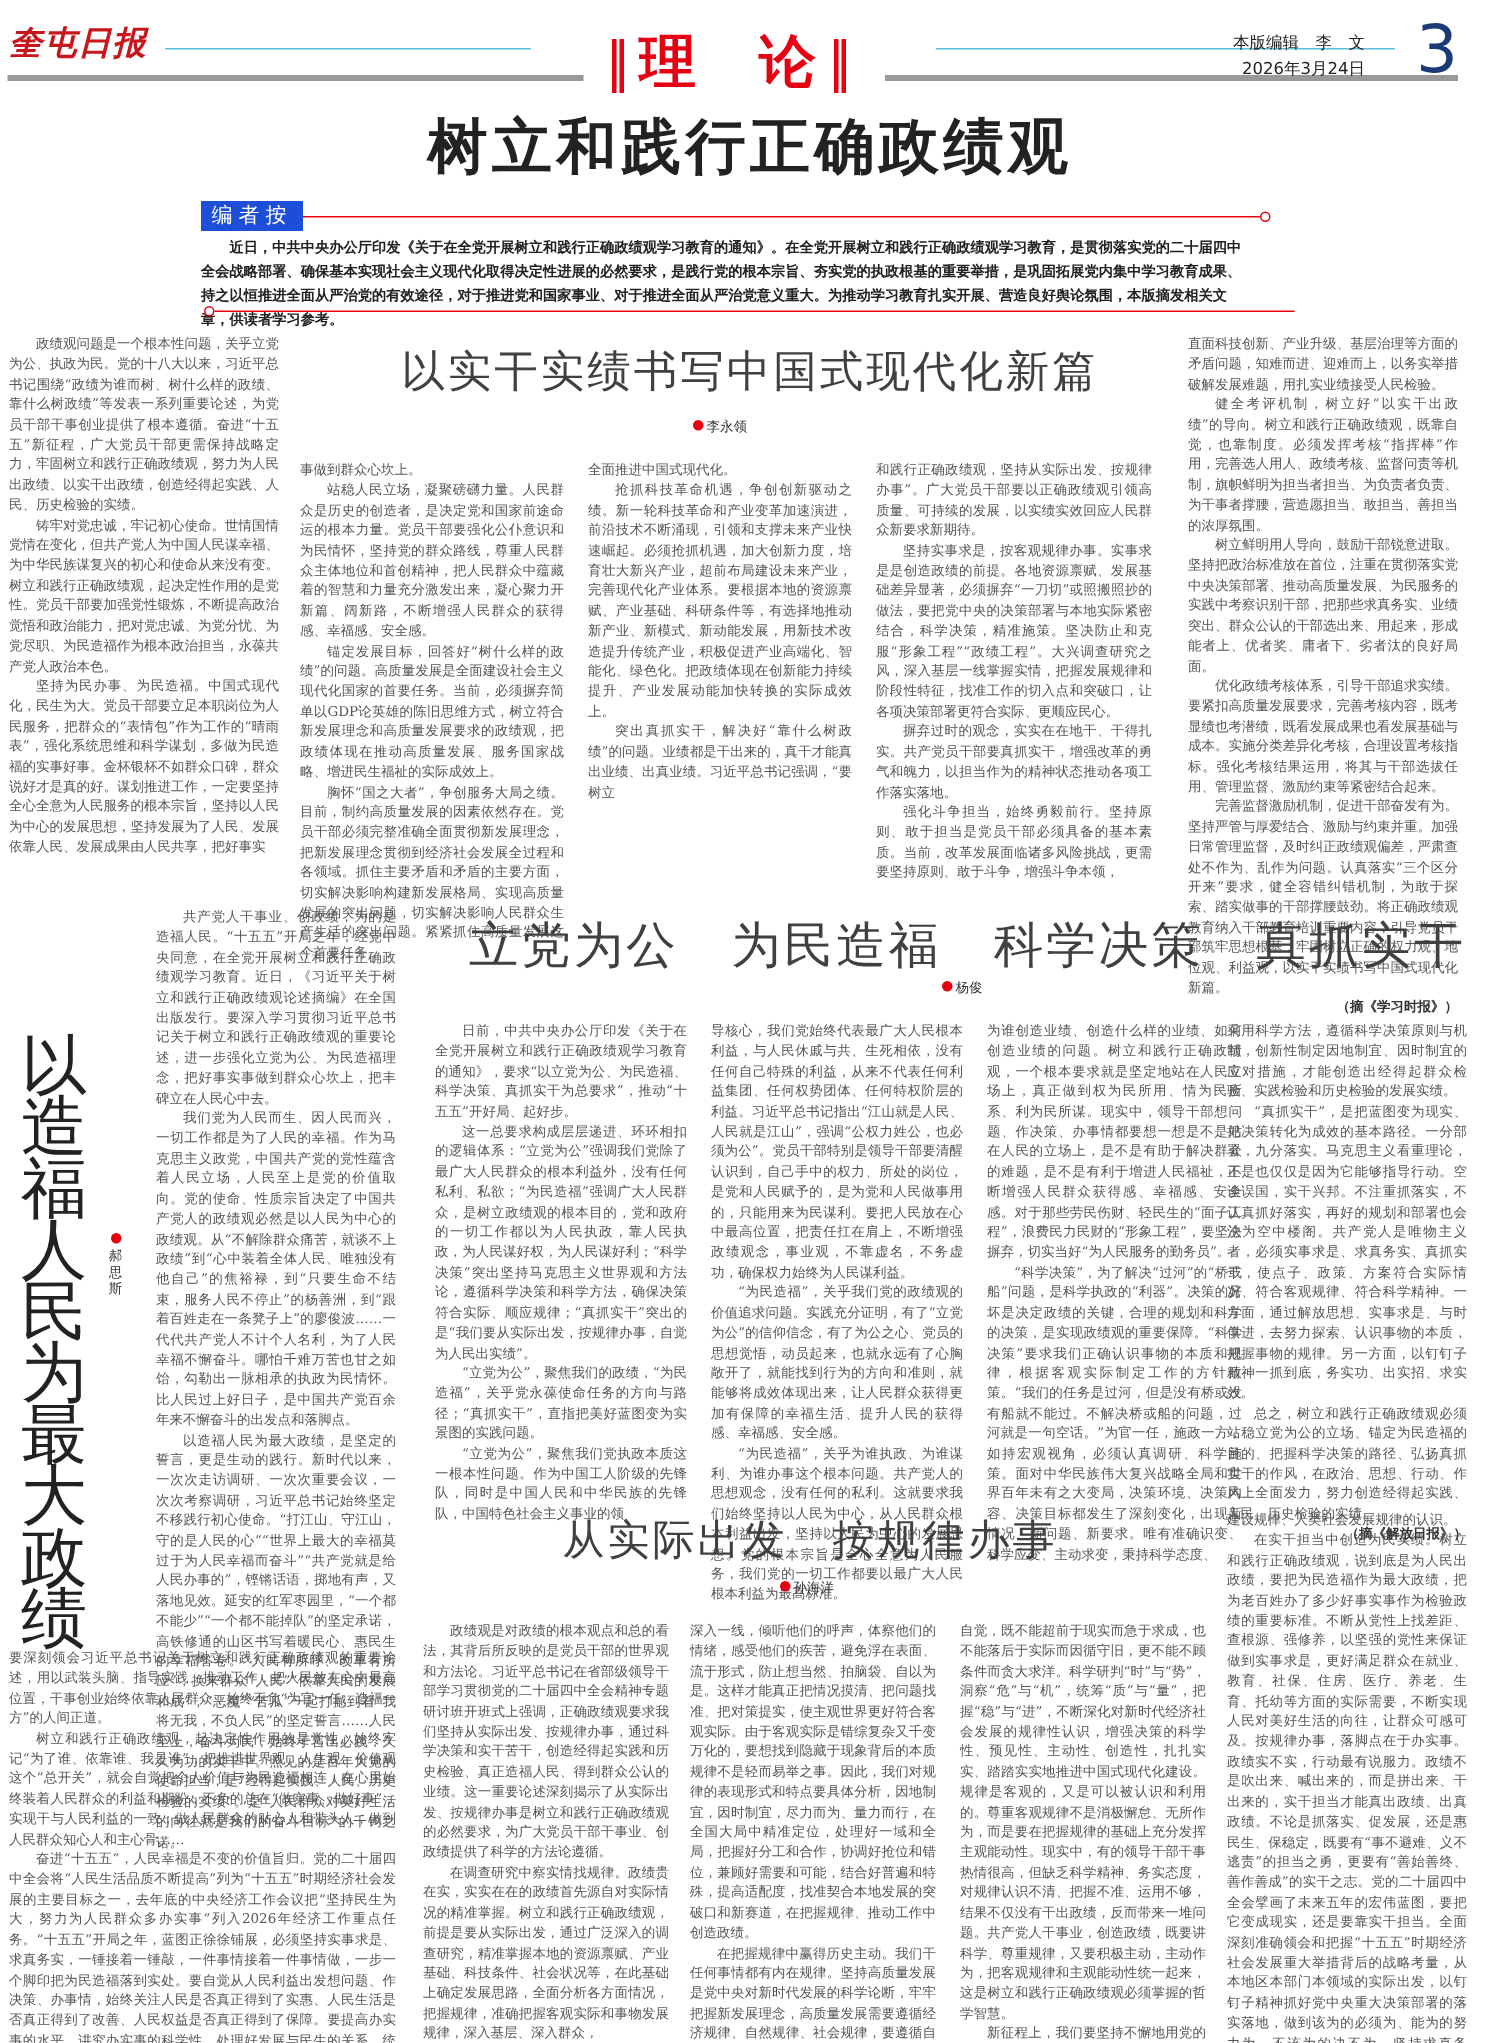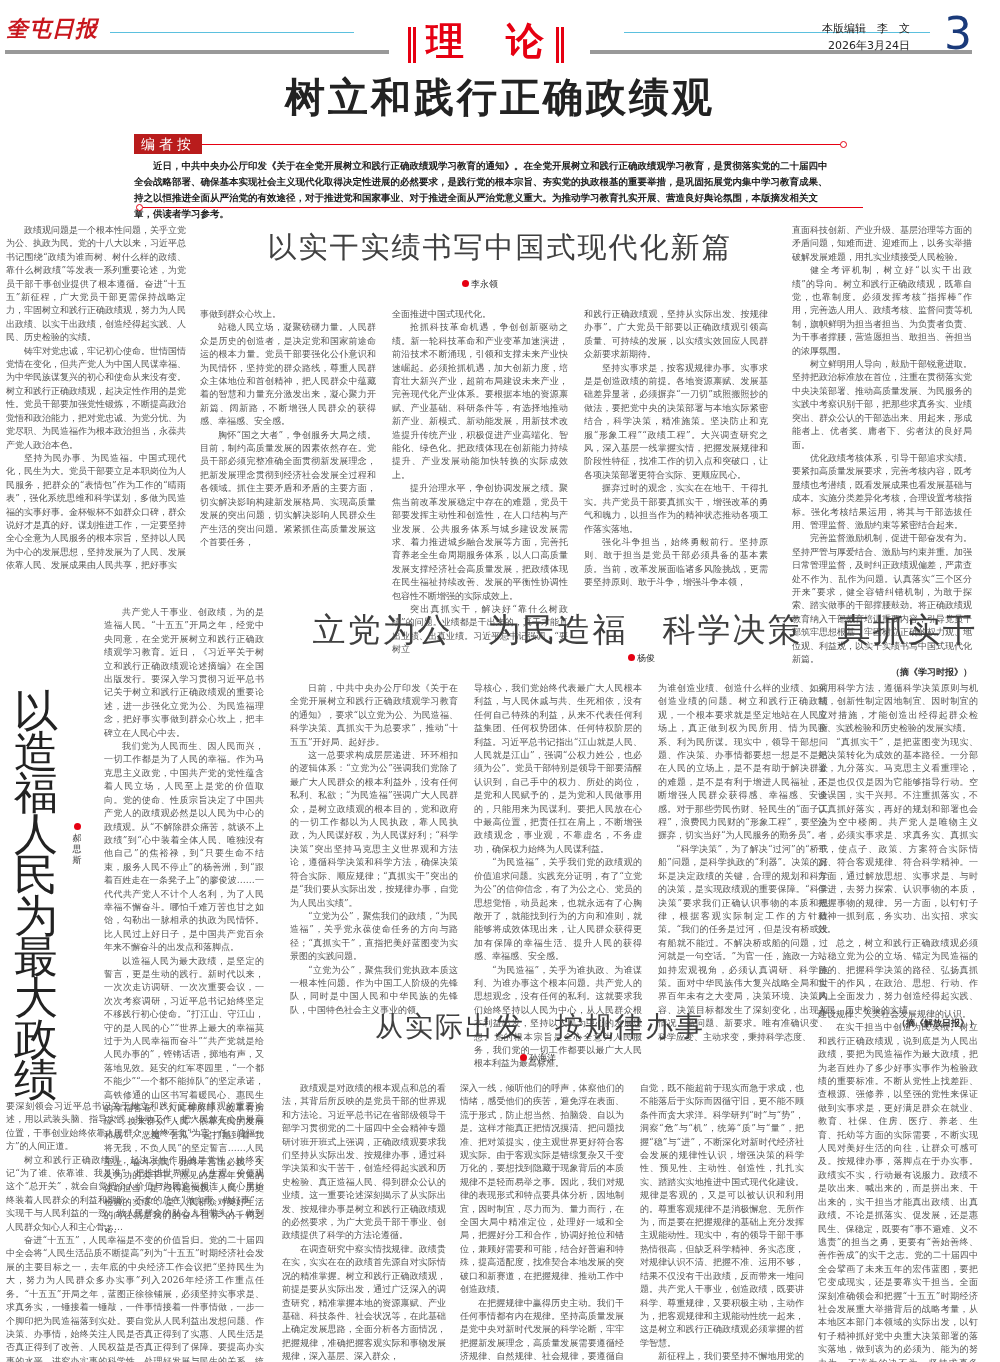--- a/index.html
+++ b/index.html
@@ -9,21 +9,21 @@
   .masthead-logo { left: 6px; top: 14px; font-size: 22px; color: #c8161d; font-style: italic; font-weight: bold; letter-spacing: 1px; }
   .blue-line { height: 1px; background: #5bc0de; }
   .gray-line { height: 4px; background: #999; }
   .section-title { top: 16px; left: 398px; font-size: 38px; font-weight: bold; color: #e60012; letter-spacing: 2px;
     font-family: "DejaVu Serif", serif; }
   .section-title span.bars { display: inline-block; width: 8px; height: 36px; border-left: 3px solid #e60012; border-right: 3px solid #e60012; vertical-align: middle; margin: 0 10px; }
   .editor { left: 822px; top: 20px; font-size: 11px; color: #222; font-family: "DejaVu Sans", sans-serif; text-align: right; line-height: 17px; }
   .page-num { left: 944px; top: 8px; font-size: 44px; color: #1a3a7a; font-family: "DejaVu Sans", sans-serif; }
   .main-title { left: 0; width: 1000px; top: 70px; text-align: center; font-size: 40px; font-weight: bold; color: #222;
     font-family: "DejaVu Sans", sans-serif; letter-spacing: 3px; }
-  .editors-note-tag { left: 134px; top: 134px; width: 68px; height: 20px; background: #b91c1c; color: #fff; font-size: 14px;
+  .editors-note-tag { left: 134px; top: 134px; width: 68px; height: 20px; background: #1d4ed8; color: #fff; font-size: 14px;
     text-align: center; line-height: 20px; font-family: "DejaVu Sans", sans-serif; letter-spacing: 4px; }
   .red-line { height: 1px; background: #e60012; }
   .circle-end { width: 7px; height: 7px; border: 1px solid #e60012; border-radius: 50%; background: #fff; }
   .note-text { left: 134px; top: 158px; width: 700px; font-size: 9.5px; line-height: 16px; color: #222; font-family: "DejaVu Sans", sans-serif; font-weight: bold; text-indent: 2em; }
   .col { font-size: 9px; line-height: 13.4px; color: #555; text-align: justify; }
   .col p { text-indent: 2em; }
   .art-title { text-align: center; font-family: "DejaVu Sans", sans-serif; color: #404040; letter-spacing: 2px; }
   .byline { font-size: 9px; color: #333; font-family: "DejaVu Sans", sans-serif; }
   .byline .dot { display: inline-block; width: 7px; height: 7px; border-radius: 50%; background: #e60012; margin-right: 2px; }
   .source { text-align: right; font-size: 9px; color: #333; font-weight: bold; }
@@ -60,26 +60,26 @@
 <div class="abs byline" style="left:462px; top:278px;"><span class="dot"></span><span>李永领</span></div>
 
 <div class="abs col" style="left:6px; top:224px; width:180px;">
   <p>政绩观问题是一个根本性问题，关乎立党为公、执政为民。党的十八大以来，习近平总书记围绕“政绩为谁而树、树什么样的政绩、靠什么树政绩”等发表一系列重要论述，为党员干部干事创业提供了根本遵循。奋进“十五五”新征程，广大党员干部更需保持战略定力，牢固树立和践行正确政绩观，努力为人民出政绩、以实干出政绩，创造经得起实践、人民、历史检验的实绩。</p>
   <p>铸牢对党忠诚，牢记初心使命。世情国情党情在变化，但共产党人为中国人民谋幸福、为中华民族谋复兴的初心和使命从来没有变。树立和践行正确政绩观，起决定性作用的是党性。党员干部要加强党性锻炼，不断提高政治觉悟和政治能力，把对党忠诚、为党分忧、为党尽职、为民造福作为根本政治担当，永葆共产党人政治本色。</p>
   <p>坚持为民办事、为民造福。中国式现代化，民生为大。党员干部要立足本职岗位为人民服务，把群众的“表情包”作为工作的“晴雨表”，强化系统思维和科学谋划，多做为民造福的实事好事。金杯银杯不如群众口碑，群众说好才是真的好。谋划推进工作，一定要坚持全心全意为人民服务的根本宗旨，坚持以人民为中心的发展思想，坚持发展为了人民、发展依靠人民、发展成果由人民共享，把好事实</p>
 </div>
 <div class="abs col" style="left:200px; top:308px; width:176px;">
   <p style="text-indent:0">事做到群众心坎上。</p>
   <p>站稳人民立场，凝聚磅礴力量。人民群众是历史的创造者，是决定党和国家前途命运的根本力量。党员干部要强化公仆意识和为民情怀，坚持党的群众路线，尊重人民群众主体地位和首创精神，把人民群众中蕴藏着的智慧和力量充分激发出来，凝心聚力开新篇、阔新路，不断增强人民群众的获得感、幸福感、安全感。</p>
+  <p>锚定发展目标，回答好“树什么样的政绩”的问题。高质量发展是全面建设社会主义现代化国家的首要任务。当前，必须摒弃简单以GDP论英雄的陈旧思维方式，树立符合新发展理念和高质量发展要求的政绩观，把政绩体现在推动高质量发展、服务国家战略、增进民生福祉的实际成效上。</p>
   <p>胸怀“国之大者”，争创服务大局之绩。目前，制约高质量发展的因素依然存在。党员干部必须完整准确全面贯彻新发展理念，把新发展理念贯彻到经济社会发展全过程和各领域。抓住主要矛盾和矛盾的主要方面，切实解决影响构建新发展格局、实现高质量发展的突出问题，切实解决影响人民群众生产生活的突出问题。紧紧抓住高质量发展这个首要任务，</p>
 </div>
 <div class="abs col" style="left:392px; top:308px; width:176px;">
   <p style="text-indent:0">全面推进中国式现代化。</p>
   <p>抢抓科技革命机遇，争创创新驱动之绩。新一轮科技革命和产业变革加速演进，前沿技术不断涌现，引领和支撑未来产业快速崛起。必须抢抓机遇，加大创新力度，培育壮大新兴产业，超前布局建设未来产业，完善现代化产业体系。要根据本地的资源禀赋、产业基础、科研条件等，有选择地推动新产业、新模式、新动能发展，用新技术改造提升传统产业，积极促进产业高端化、智能化、绿色化。把政绩体现在创新能力持续提升、产业发展动能加快转换的实际成效上。</p>
-  <p>提升治理水平，争创协调发展之绩。聚焦当前改革发展稳定中存在的难题，党员干部要发挥主动性和创造性，在人口结构与产业发展、公共服务体系与城乡建设发展需求、着力推进城乡融合发展等方面，完善托育养老全生命周期服务体系，以人口高质量发展支撑经济社会高质量发展，把政绩体现在民生福祉持续改善、发展的平衡性协调性包容性不断增强的实际成效上。</p>
   <p>突出真抓实干，解决好“靠什么树政绩”的问题。业绩都是干出来的，真干才能真出业绩、出真业绩。习近平总书记强调，“要树立</p>
 </div>
 <div class="abs col" style="left:584px; top:308px; width:184px;">
   <p style="text-indent:0">和践行正确政绩观，坚持从实际出发、按规律办事”。广大党员干部要以正确政绩观引领高质量、可持续的发展，以实绩实效回应人民群众新要求新期待。</p>
   <p>坚持实事求是，按客观规律办事。实事求是是创造政绩的前提。各地资源禀赋、发展基础差异显著，必须摒弃“一刀切”或照搬照抄的做法，要把党中央的决策部署与本地实际紧密结合，科学决策，精准施策。坚决防止和克服“形象工程”“政绩工程”。大兴调查研究之风，深入基层一线掌握实情，把握发展规律和阶段性特征，找准工作的切入点和突破口，让各项决策部署更符合实际、更顺应民心。</p>
   <p>摒弃过时的观念，实实在在地干、干得扎实。共产党员干部要真抓实干，增强改革的勇气和魄力，以担当作为的精神状态推动各项工作落实落地。</p>
   <p>强化斗争担当，始终勇毅前行。坚持原则、敢于担当是党员干部必须具备的基本素质。当前，改革发展面临诸多风险挑战，更需要坚持原则、敢于斗争，增强斗争本领，</p>
 </div>
 <div class="abs col" style="left:792px; top:224px; width:180px;">
   <p style="text-indent:0">直面科技创新、产业升级、基层治理等方面的矛盾问题，知难而进、迎难而上，以务实举措破解发展难题，用扎实业绩接受人民检验。</p>

